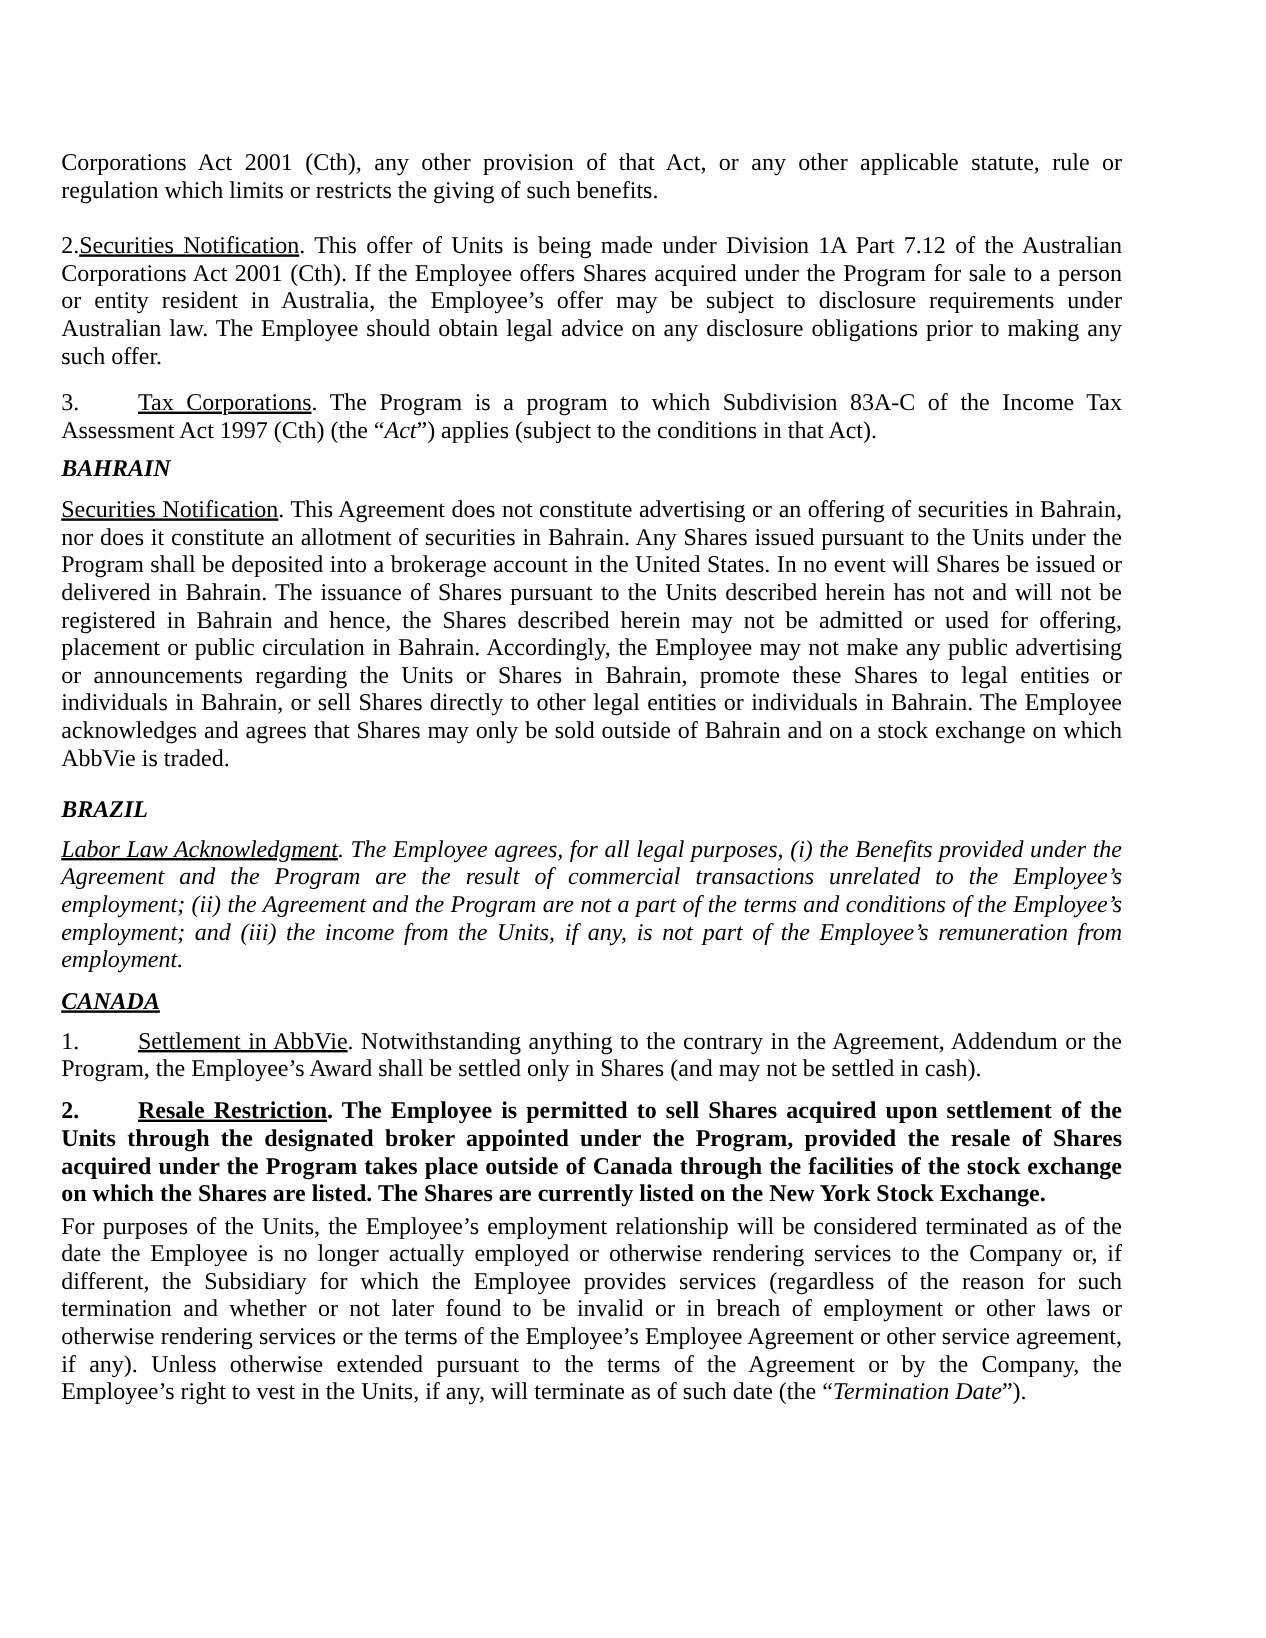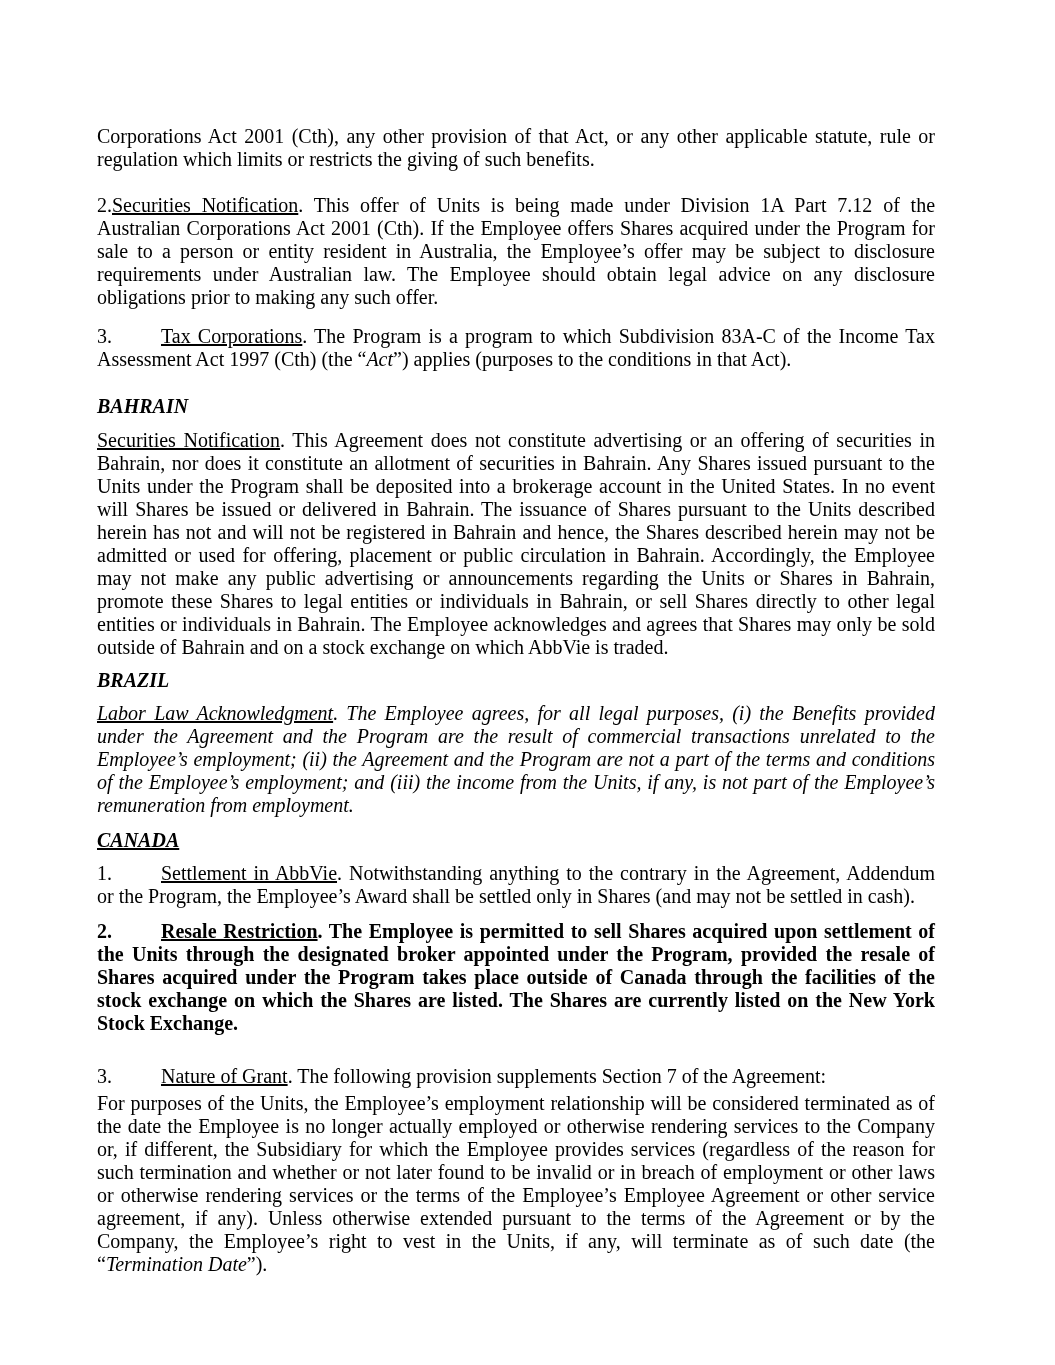--- a/index.html
+++ b/index.html
@@ -1,66 +1,65 @@
 <!DOCTYPE html>
 <html><head>
 <meta charset="utf-8">
 <style>
   html, body { margin: 0; padding: 0; background: #ffffff; }
   .page {
     position: relative;
     width: 1055px;
     height: 1365px;
     box-sizing: border-box;
-    padding: 125px 120px 0 97px;
+    padding: 125px 120px 0 51px;
     background: #ffffff;
     color: #000000;
     font-family: "Liberation Serif", "DejaVu Serif", serif;
     font-size: 20px;
     line-height: 23px;
   }
   .page p { margin: 0; text-align: justify; }
   .u { text-decoration: underline; margin-top: 28px; }
   .num { display: inline-block; width: 64px; }
   .country { font-weight: bold; font-style: italic; text-align: left; }
   .it { font-style: italic; font-family: Liberation Serif, serif; }
   #p-securities-au { margin-top: 23px; }
   #p-tax-info      { margin-top: 16px; }
-  #h-bahrain       { margin-top: 24px; }
+  #h-bahrain       { margin-top: 9px; }
   #p-bahrain       { margin-top: 11px; }
-  #h-brazil        { margin-top: 10px; }
+  #h-brazil        { margin-top: 20px; }
   #p-brazil        { margin-top: 10px; font-style: italic; }
   #h-canada        { margin-top: 12px; text-decoration: underline; }
   #p-canada-1      { margin-top: 10px; }
   #p-canada-2      { margin-top: 12px; font-weight: bold; }
   #p-canada-3      { margin-top: 30px; }
   #p-termination   { margin-top: 4px; }
 </style>
 </head>
 <body>
 
 <div class="page">
 
   <p id="p-corporations"><span>Corporations Act 2001 (Cth), any other provision of that Act, or any other applicable statute, rule or regulation which limits or restricts the giving of such benefits.</span></p>
 
   <p id="p-securities-au"><span>2.</span><span class="u">Securities Notification</span><span>.  This offer of Units is being made under Division 1A Part 7.12 of the Australian Corporations Act 2001 (Cth).  If the Employee offers Shares acquired under the Program for sale to a person or entity resident in Australia, the Employee’s offer may be subject to disclosure requirements under Australian law.  The Employee should obtain legal advice on any disclosure obligations prior to making any such offer.</span></p>
 
-  <p id="p-tax-info"><span class="num">3.</span><span class="u">Tax Corporations</span><span>.  The Program is a program to which Subdivision 83A-C of the Income Tax Assessment Act 1997 (Cth) (the “</span><span class="it">Act</span><span>”) applies (purposes to the conditions in that Act).</span></p>
+  <p id="p-tax-info"><span class="num">3.</span><span class="u">Tax Corporations</span><span>.  The Program is a program to which Subdivision 83A-C of the Income Tax Assessment Act 1997 (Cth) (the “</span><span class="it">Act</span><span>”) applies (subject to the conditions in that Act).</span></p>
 
   <p id="h-bahrain" class="country">BAHRAIN</p>
 
   <p id="p-bahrain"><span class="u">Securities Notification</span><span>.  This Agreement does not constitute advertising or an offering of securities in Bahrain, nor does it constitute an allotment of securities in Bahrain.  Any Shares issued pursuant to the Units under the Program shall be deposited into a brokerage account in the United States.  In no event will Shares be issued or delivered in Bahrain.  The issuance of Shares pursuant to the Units described herein has not and will not be registered in Bahrain and hence, the Shares described herein may not be admitted or used for offering, placement or public circulation in Bahrain.  Accordingly, the Employee may not make any public advertising or announcements regarding the Units or Shares in Bahrain, promote these Shares to legal entities or individuals in Bahrain, or sell Shares directly to other legal entities or individuals in Bahrain.  The Employee acknowledges and agrees that Shares may only be sold outside of Bahrain and on a stock exchange on which AbbVie is traded.</span></p>
 
   <p id="h-brazil" class="country">BRAZIL</p>
 
   <p id="p-brazil"><span class="u">Labor Law Acknowledgment</span><span>. The Employee agrees, for all legal purposes, (i) the Benefits provided under the Agreement and the Program are the result of commercial transactions unrelated to the Employee’s employment; (ii) the Agreement and the Program are not a part of the terms and conditions of the Employee’s employment; and (iii) the income from the Units, if any, is not part of the Employee’s remuneration from employment.</span></p>
 
   <p id="h-canada" class="country">CANADA</p>
 
   <p id="p-canada-1"><span class="num">1.</span><span class="u">Settlement in AbbVie</span><span>.  Notwithstanding anything to the contrary in the Agreement, Addendum or the Program, the Employee’s Award shall be settled only in Shares (and may not be settled in cash).</span></p>
 
   <p id="p-canada-2"><span class="num">2.</span><span class="u">Resale Restriction</span><span>.  The Employee is permitted to sell Shares acquired upon settlement of the Units through the designated broker appointed under the Program, provided the resale of Shares acquired under the Program takes place outside of Canada through the facilities of the stock exchange on which the Shares are listed.  The Shares are currently listed on the New York Stock Exchange.</span></p>
 
-  <p id="p-canada-3"><span class="num">3.</span><span class="u">Nature of Grant</span><span>.  The following provision supplements Section 7 of the Agreement:</span></p>
 
   <p id="p-termination"><span>For purposes of the Units, the Employee’s employment relationship will be considered terminated as of the date the Employee is no longer actually employed or otherwise rendering services to the Company or, if different, the Subsidiary for which the Employee provides services (regardless of the reason for such termination and whether or not later found to be invalid or in breach of employment or other laws or otherwise rendering services or the terms of the Employee’s Employee Agreement or other service agreement, if any). Unless otherwise extended pursuant to the terms of the Agreement or by the Company, the Employee’s right to vest in the Units, if any, will terminate as of such date (the “</span><span class="it">Termination Date</span><span>”).</span></p>
 
 </div>
 
 </body></html>

